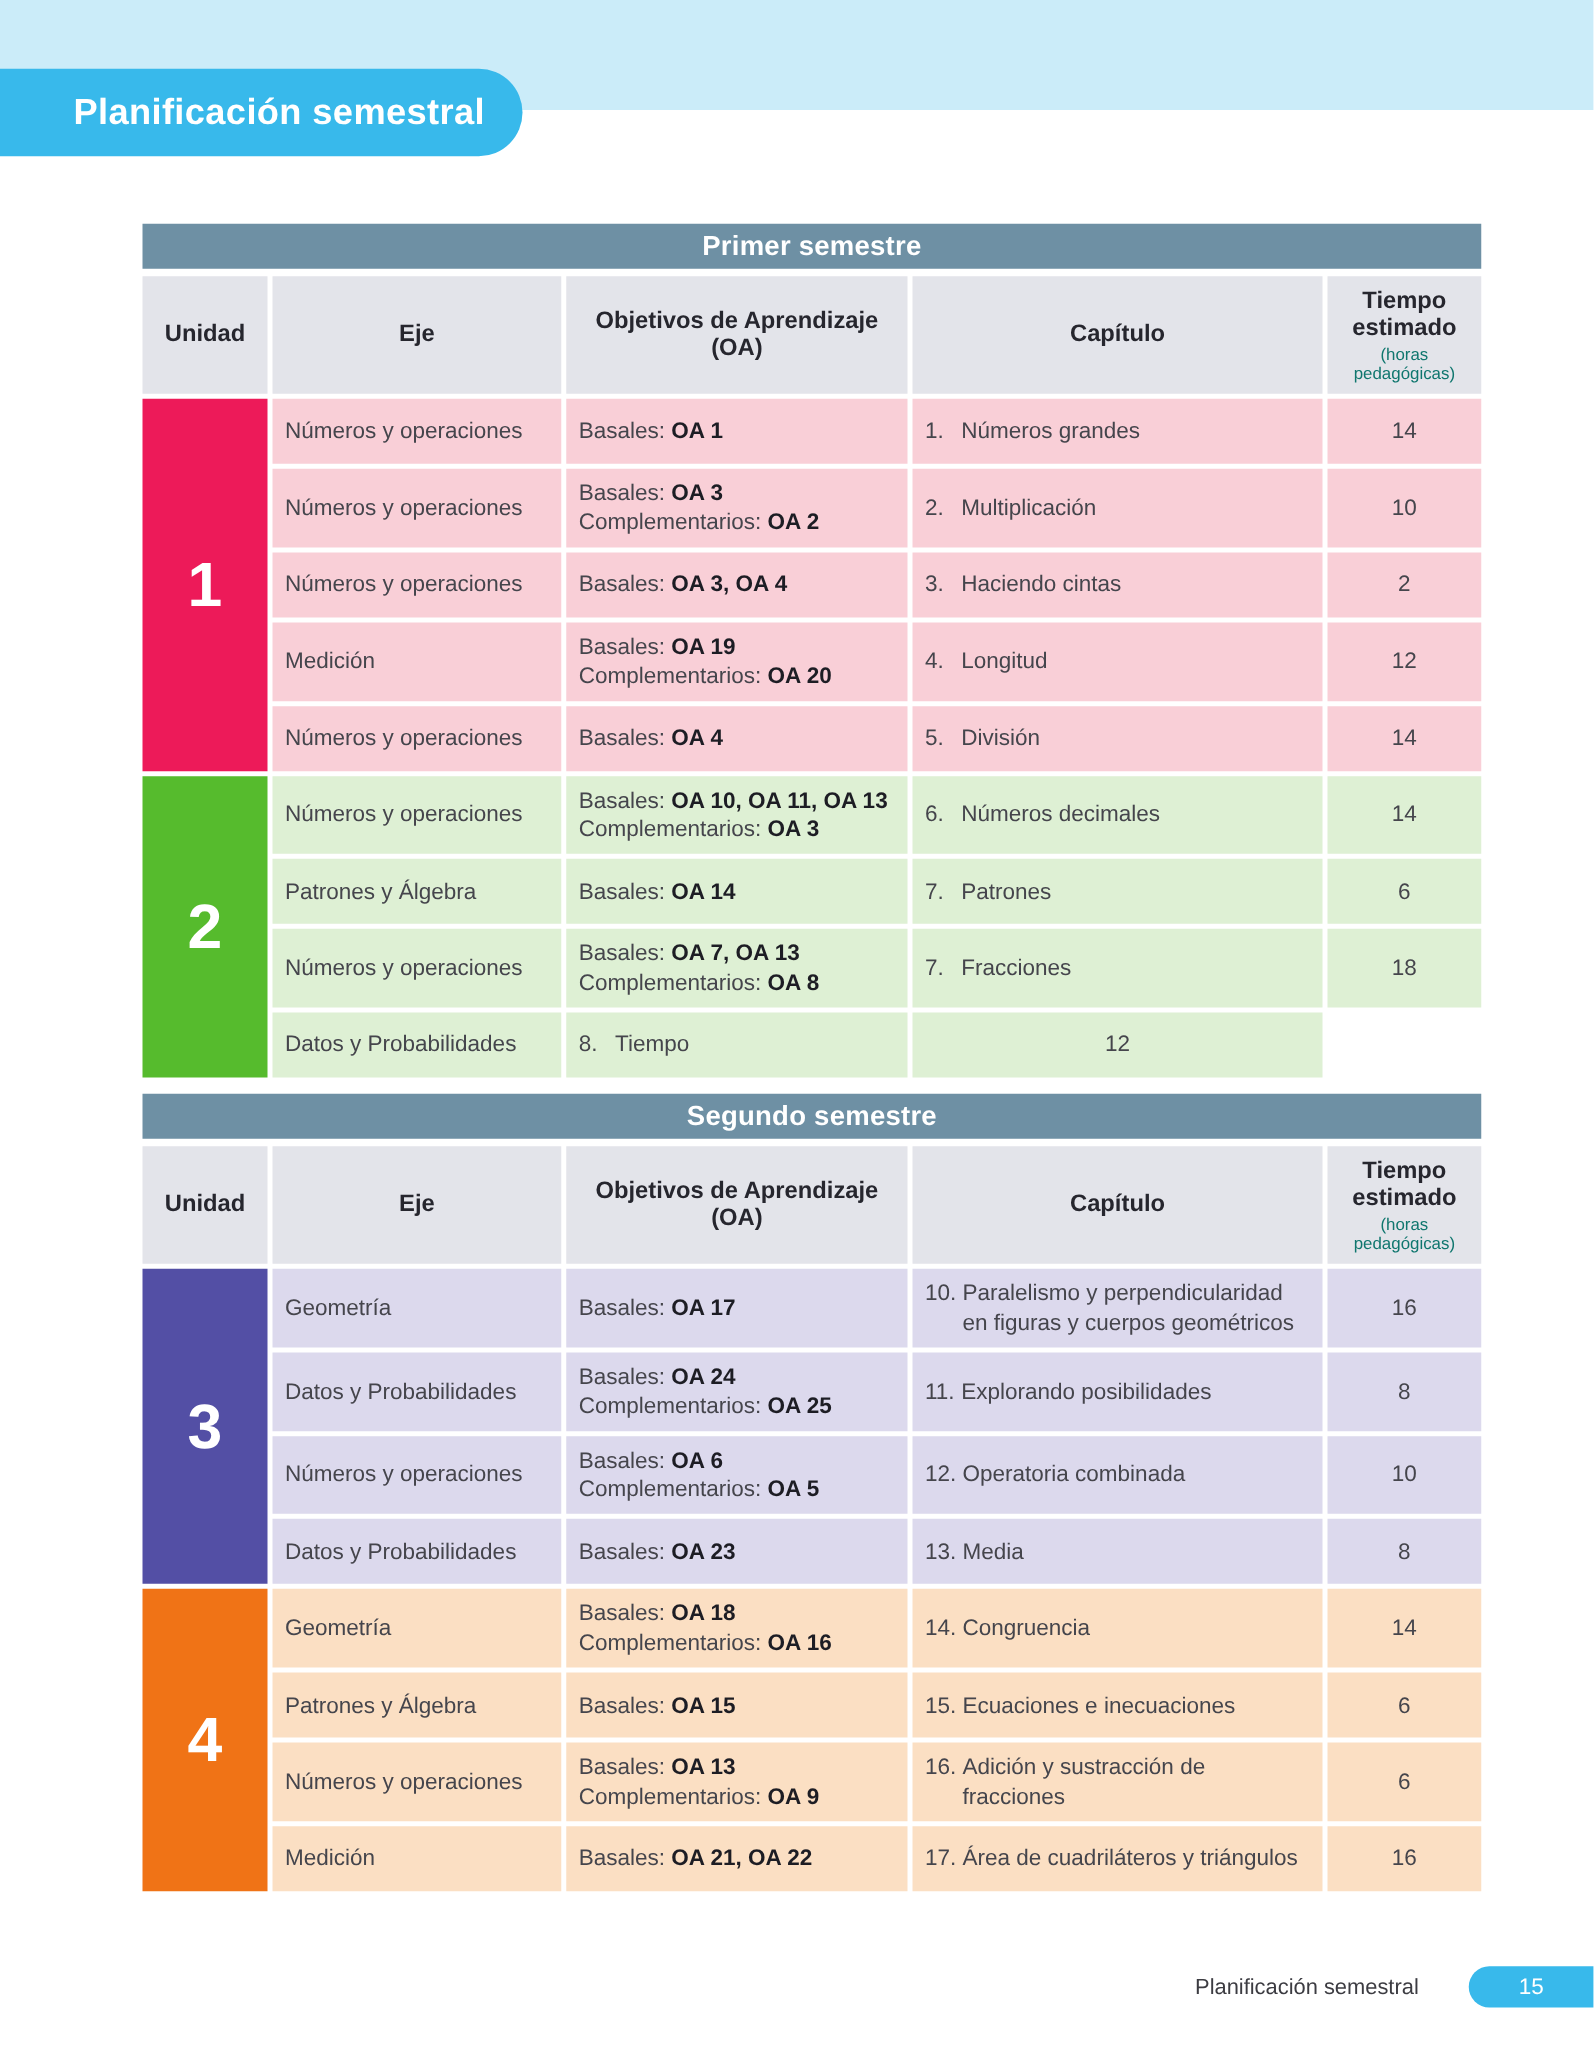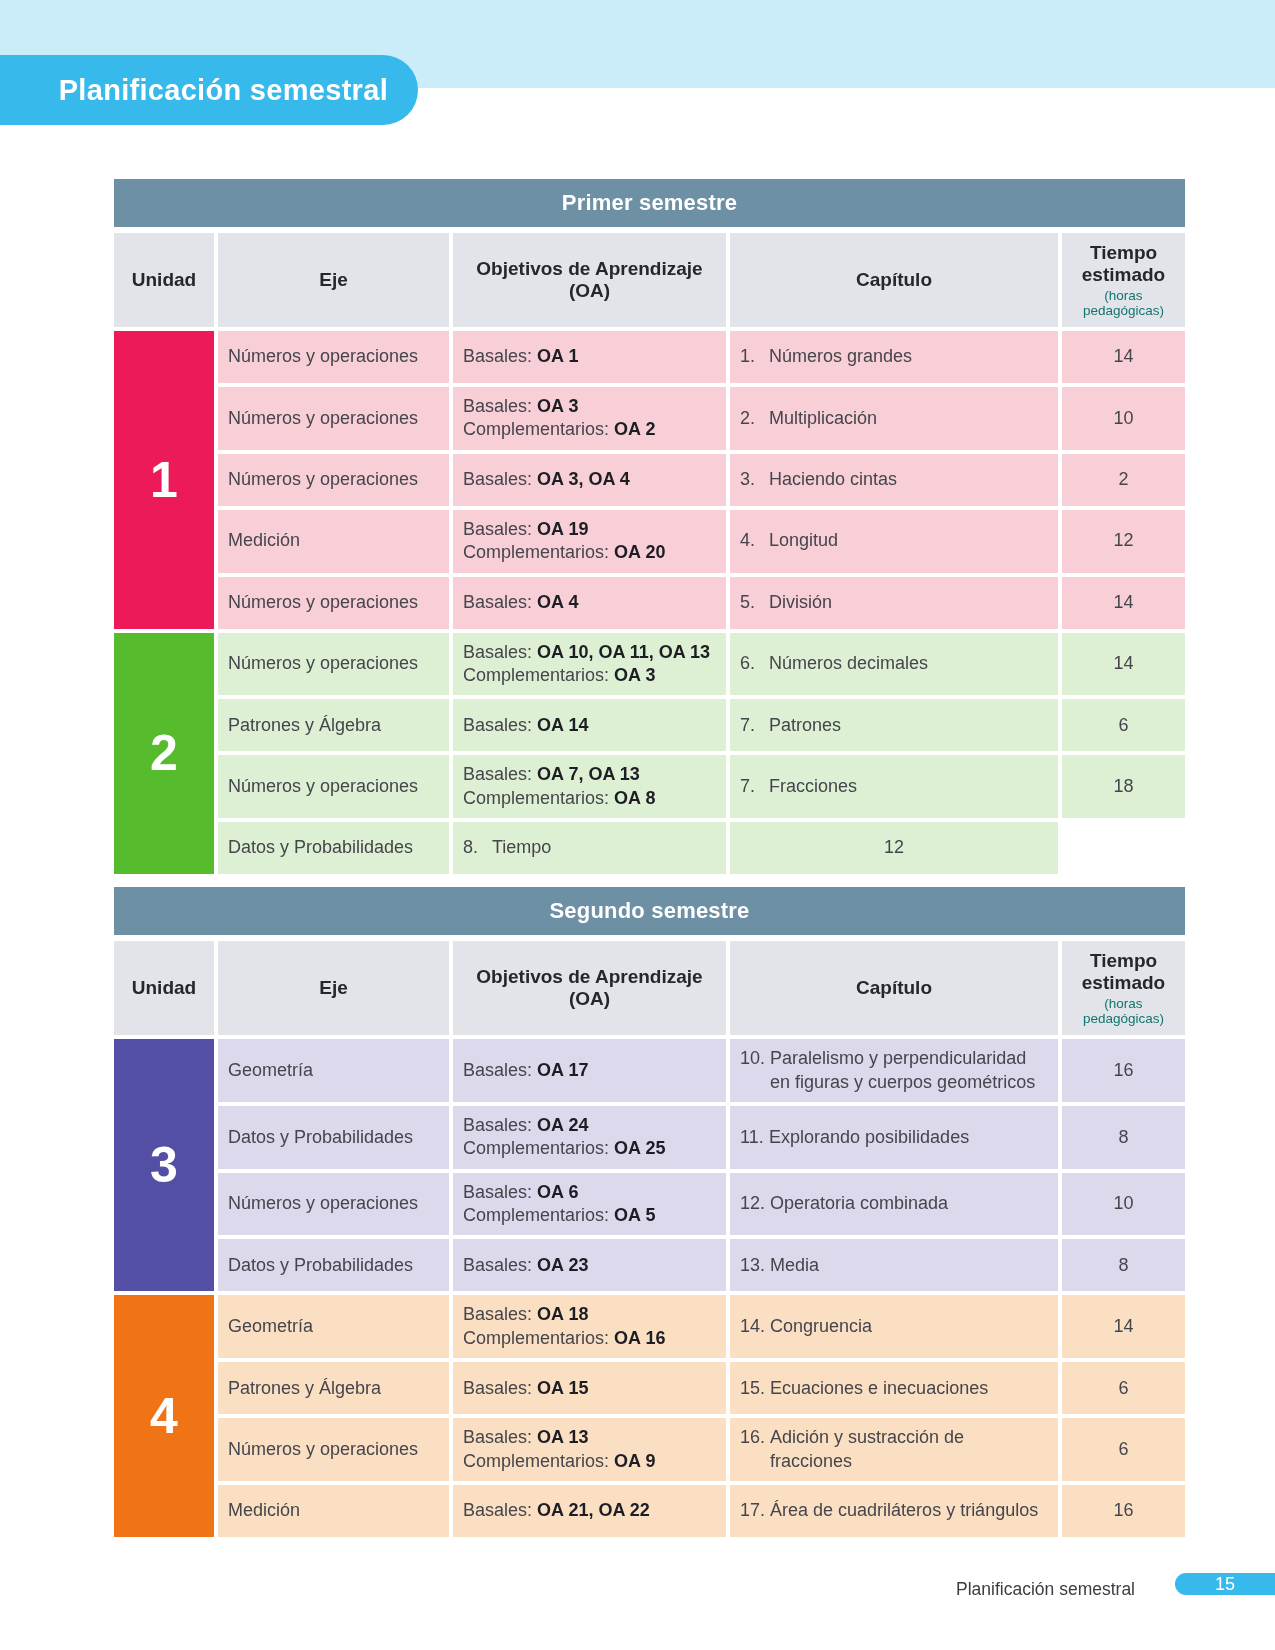--- a/index.html
+++ b/index.html
@@ -12,21 +12,21 @@
   .top-band { position: absolute; top: 0; left: 0; width: 100%; height: 88px; background: var(--band_blue); }
   .title-pill { position: absolute; top: 55px; left: 0; width: 418px; height: 70px;
                 background: var(--accent_blue); border-radius: 0 36px 36px 0;
                 display: flex; align-items: center; justify-content: flex-end; padding-right: 30px; }
   .title-pill span { color: #fff; font-size: 29px; font-weight: bold; letter-spacing: .3px; }
 
   
   .content { position: absolute; top: 179px; left: 114px; width: 1071px; }
   .semester + .semester { margin-top: 13px; border-radius: 25px; }
 
-  .sem-bar { height: 48px; background: var(--bar_slate); display: flex; align-items: center; justify-content: center; margin-bottom: 6px; }
+  .sem-bar { height: 36px; background: var(--bar_slate); display: flex; align-items: center; justify-content: center; margin-bottom: 6px; }
   .sem-bar span { color: #fff; font-size: 22px; font-weight: bold; letter-spacing: .2px; }
 
   .cols { display: grid; grid-template-columns: 100px 231px 273px 328px 123px; gap: 4px; margin-bottom: 4px; }
   .col-cell { background: var(--head_cell); min-height: 94px; display: flex; flex-direction: column;
               align-items: center; justify-content: center; text-align: center;
               color: #26262e; font-weight: bold; font-size: 19px; line-height: 1.15; padding: 6px 10px; }
   .col-sub { font-weight: normal; font-size: 13.5px; color: #0f766e; line-height: 1.12; margin-top: 2px; }
 
   .unit { display: flex; gap: 4px; margin-bottom: 4px; }
   .unit:last-child { margin-bottom: 0; }
@@ -39,21 +39,21 @@
           padding: 8px 10px; font-size: 18px; color: #45454c; line-height: 1.3; }
   .oa { flex-direction: column; align-items: flex-start; justify-content: center; }
   .oa .val { color: #1d1d24; }
   .cap { }
   .cap-wrap { display: flex; align-items: flex-start; gap: 5px; }
   .cap-num { min-width: 24px; flex: none; }
   .tiempo { justify-content: center; }
 
   
   .footer-label { position: absolute; top: 1579px; right: 140px; font-size: 17.5px; color: #3c3c42; }
-  .page-pill { position: absolute; top: 1573px; right: 0; width: 100px; height: 22px;
+  .page-pill { position: absolute; top: 1573px; right: 0; width: 100px; height: 33px;
                background: var(--accent_blue); border-radius: 17px 0 0 17px;
                display: flex; align-items: center; justify-content: center; }
   .page-pill span { color: #fff; font-size: 18px; }
 </style>
 </head>
 <body>
 
 <div class="page">
 
   <div class="top-band"></div>

